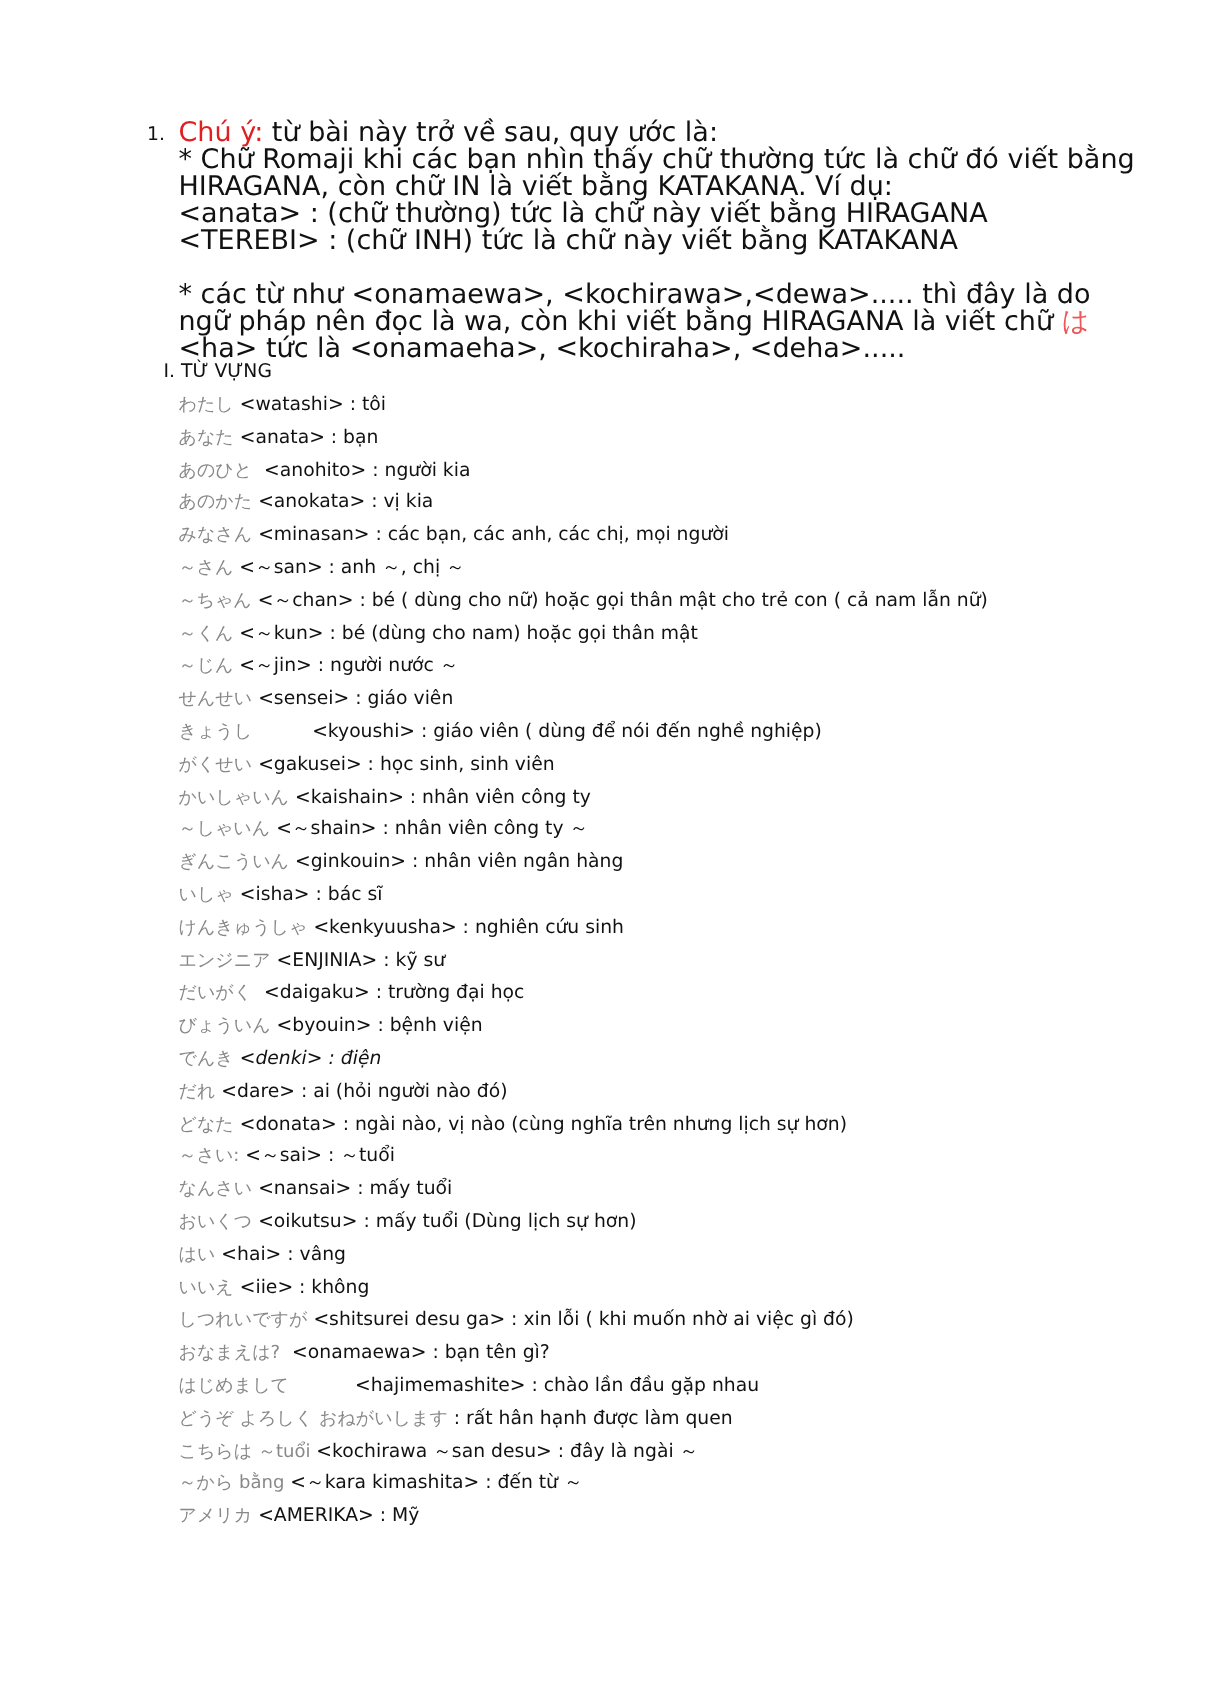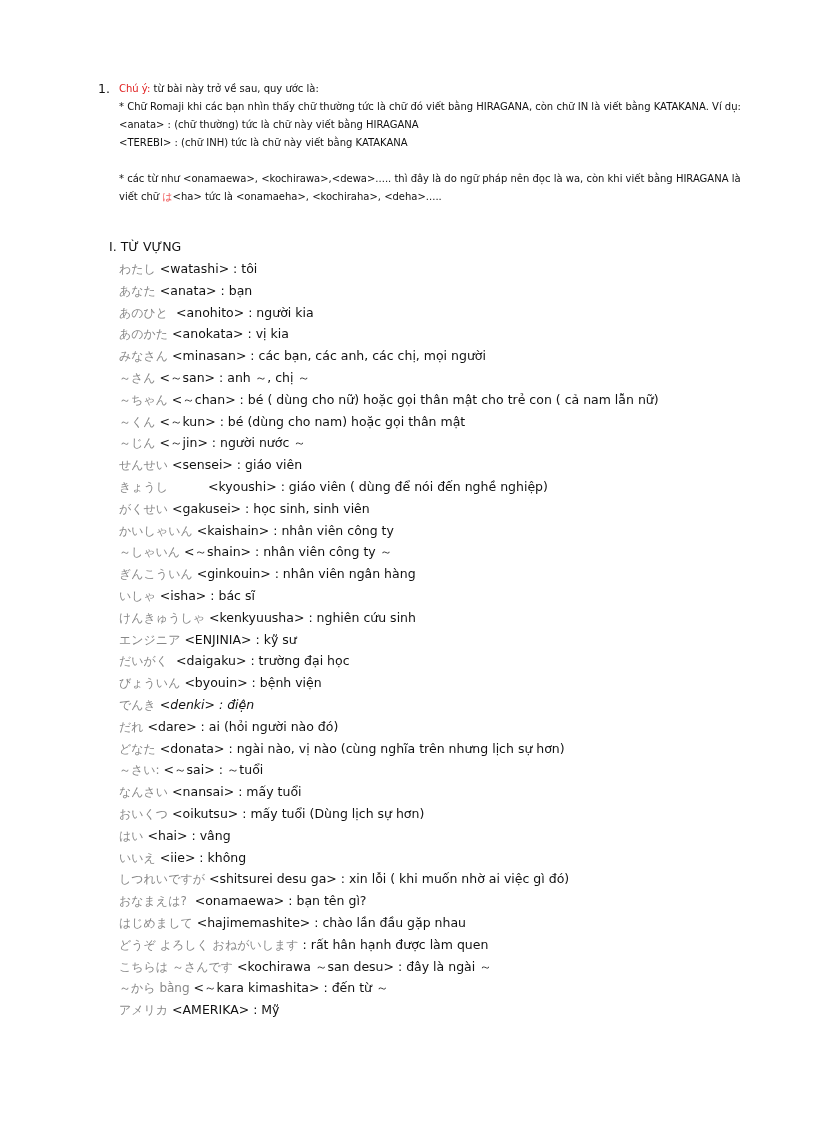--- a/index.html
+++ b/index.html
@@ -1,20 +1,20 @@
 <!DOCTYPE html>
 <html><head>
 <meta charset="utf-8">
 <style>
   html, body { margin: 0; padding: 0; background: #ffffff; }
   body { width: 816px; height: 1123px; position: relative; overflow: hidden;
          font-family: "DejaVu Sans", "Liberation Sans", sans-serif; color: #111; }
   .page { position: absolute; left: 0; top: 0; width: 816px; height: 1123px; }
   .num { position: absolute; left: 98px; top: 80px; font-size: 12.5px; line-height: 18px; }
-  .note { position: absolute; left: 119px; top: 80px; width: 640px; font-size: 10px; line-height: 18px; }
+  .note { position: absolute; left: 119px; top: 80px; width: 640px; font-size: 18px; line-height: 18px; }
   .note p { margin: 0; }
   .red { color: #e02020; }
   .redjp { color: #ee5555; }
   .gap { height: 18px; }
   .section-title { position: absolute; left: 109px; top: 238px; font-size: 12.5px; line-height: 18px; }
   .vocab { position: absolute; left: 119px; top: 258px; margin: 0; padding: 0; list-style: none; }
   .vocab li { height: 21.8px; line-height: 21.8px; font-size: 12.5px; white-space: nowrap; }
   .jp { color: #888; font-size: 12px; }
 </style>
 </head>
@@ -55,19 +55,19 @@
       <li><span class="jp">でんき</span><span style="white-space: pre; font-style: italic;"> &lt;denki&gt; : điện</span></li>
       <li><span class="jp">だれ</span><span style="white-space: pre;"> &lt;dare&gt; : ai (hỏi người nào đó)</span></li>
       <li><span class="jp">どなた</span><span style="white-space: pre;"> &lt;donata&gt; : ngài nào, vị nào (cùng nghĩa trên nhưng lịch sự hơn)</span></li>
       <li><span class="jp">～さい:</span><span style="white-space: pre;"> &lt;～sai&gt; : ～tuổi</span></li>
       <li><span class="jp">なんさい</span><span style="white-space: pre;"> &lt;nansai&gt; : mấy tuổi</span></li>
       <li><span class="jp">おいくつ</span><span style="white-space: pre;"> &lt;oikutsu&gt; : mấy tuổi (Dùng lịch sự hơn)</span></li>
       <li><span class="jp">はい</span><span style="white-space: pre;"> &lt;hai&gt; : vâng</span></li>
       <li><span class="jp">いいえ</span><span style="white-space: pre;"> &lt;iie&gt; : không</span></li>
       <li><span class="jp">しつれいですが</span><span style="white-space: pre;"> &lt;shitsurei desu ga&gt; : xin lỗi ( khi muốn nhờ ai việc gì đó)</span></li>
       <li><span class="jp">おなまえは?</span><span style="white-space: pre;">  &lt;onamaewa&gt; : bạn tên gì?</span></li>
-      <li><span class="jp">はじめまして</span><span style="white-space: pre;"> &lt;hajimemashite&gt; : chào lần đầu gặp nhau</span></li>
+      <li><span class="jp">はじめまして</span><span style="white-space: pre; margin-left: 40px;"> &lt;hajimemashite&gt; : chào lần đầu gặp nhau</span></li>
       <li><span class="jp">どうぞ よろしく おねがいします</span><span style="white-space: pre;"> : rất hân hạnh được làm quen</span></li>
-      <li><span class="jp">こちらは ～さんです</span><span style="white-space: pre; margin-top: 34px;"> &lt;kochirawa ～san desu&gt; : đây là ngài ～</span></li>
+      <li><span class="jp">こちらは ～tuổi</span><span style="white-space: pre; margin-top: 34px;"> &lt;kochirawa ～san desu&gt; : đây là ngài ～</span></li>
       <li><span class="jp">～から bằng</span><span style="white-space: pre;"> &lt;～kara kimashita&gt; : đến từ ～</span></li>
       <li><span class="jp">アメリカ</span><span style="white-space: pre;"> &lt;AMERIKA&gt; : Mỹ</span></li>
     </ul>
 </div>
 
 </body></html>

